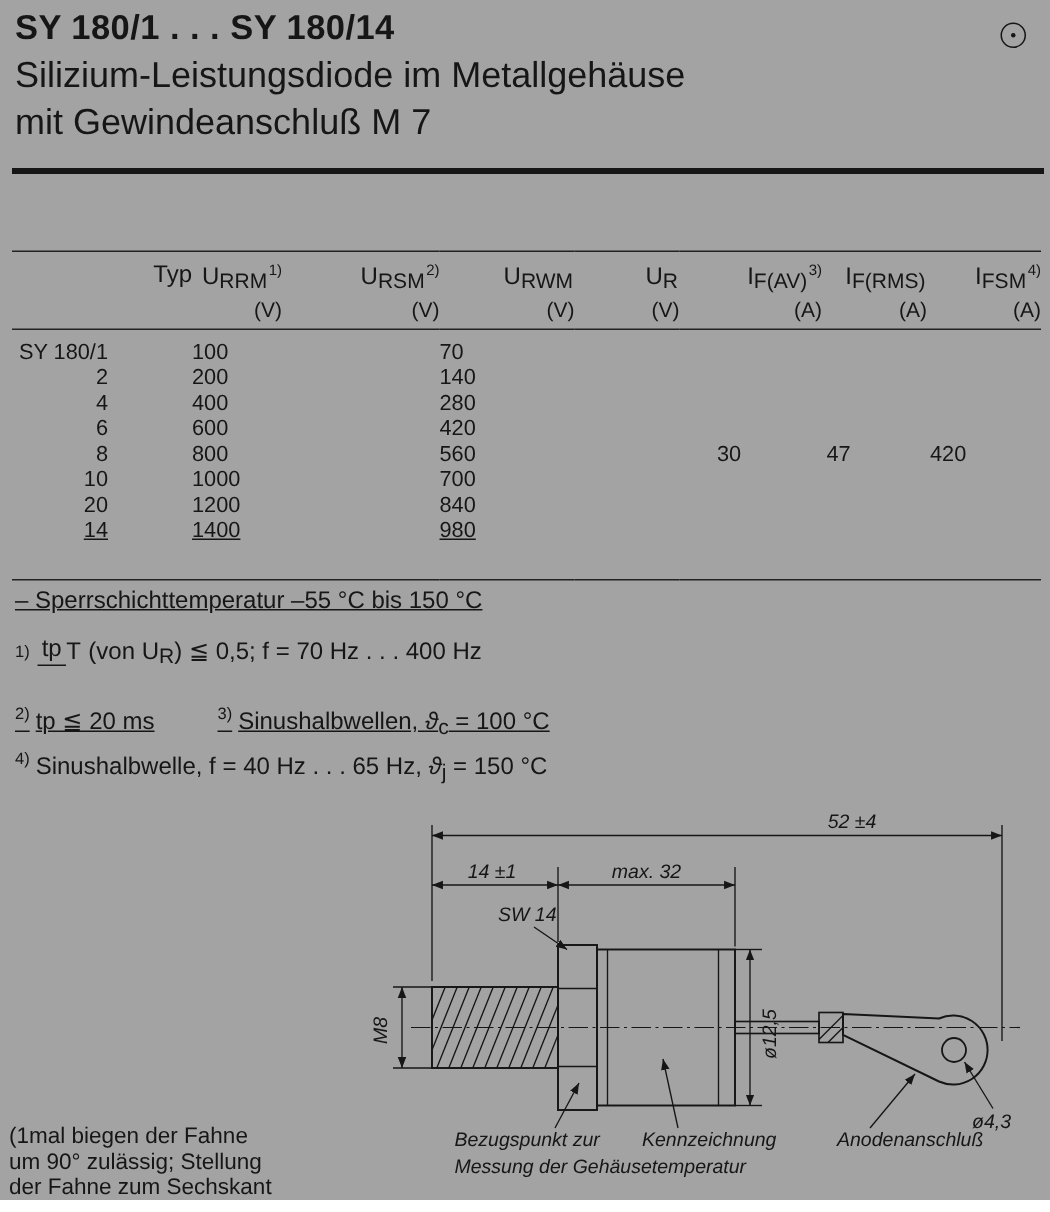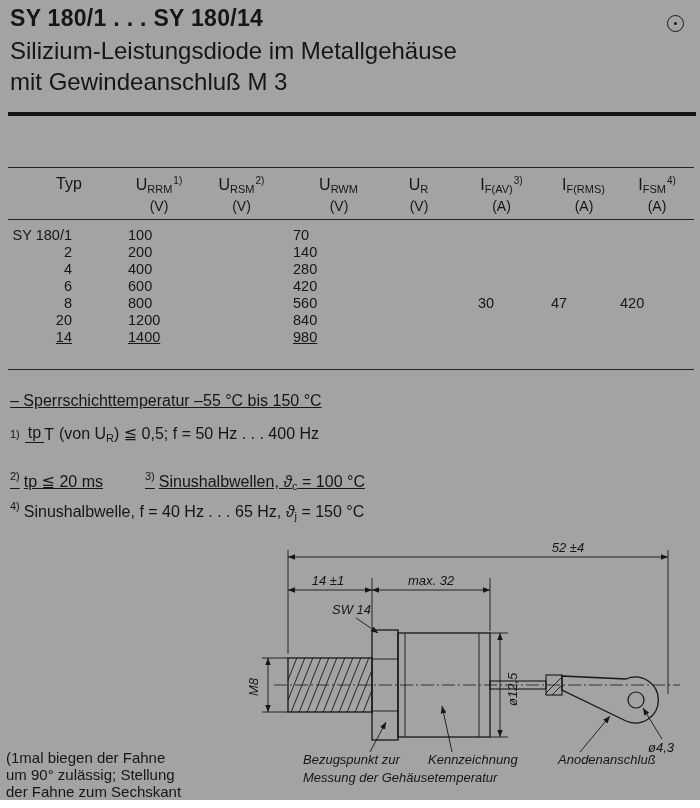--- a/index.html
+++ b/index.html
@@ -13,22 +13,22 @@
   .title{position:absolute;left:10px;top:5px;font-size:23px;font-weight:bold;letter-spacing:.3px;}
   .subtitle{position:absolute;left:10px;top:36px;font-size:24px;line-height:1.28;}
   .corner-mark{position:absolute;right:16px;top:15px;width:15px;height:15px;border:1.6px solid #161616;border-radius:50%;}
   .corner-mark i{position:absolute;left:50%;top:50%;width:3px;height:3px;margin:-1.5px 0 0 -1.5px;background:#161616;border-radius:50%;}
   .rule-thick{position:absolute;left:8px;top:112px;width:688px;height:4px;background:#161616;}
 
   
   .tblwrap{position:absolute;left:8px;top:167px;width:688px;}
   table{border-collapse:collapse;width:686px;border-top:1.4px solid #222;border-bottom:1.4px solid #222;}
   thead tr{border-bottom:1.4px solid #222;}
-  th{font-weight:normal;text-align:center;vertical-align:top;padding:7px 0 5px 2px;font-size:16px;}
-  .hsub{font-size:11px;vertical-align:-3px;}
+  th{font-weight:normal;text-align:right;vertical-align:top;padding:7px 0 5px 2px;font-size:16px;}
+  .hsub{font-size:14px;vertical-align:-3px;}
   .hsup{font-size:10px;vertical-align:6px;margin-left:1px;}
   .hunit{font-size:14px;margin-top:3px;}
   td{padding:0;font-size:14.5px;height:17px;}
   tbody tr:first-child td{padding-top:6px;}
   tbody tr:last-child td{padding-bottom:24px;text-decoration:underline;}
   td.typ{text-align:right;padding-right:56px;}
   td.vrep,td.vwork{text-align:left;}
   td.cav{padding-left:25px;}
   td.crms{padding-left:3px;}
   td.cfsm{padding-left:2px;}
@@ -52,21 +52,21 @@
 <body>
 
 <div class="page">
 
   <div class="title">SY 180/1 . . . SY 180/14</div>
   <div class="corner-mark">
       <i></i>
     </div>
   <div class="subtitle">
     <div>Silizium-Leistungsdiode im Metallgehäuse</div>
-    <div>mit Gewindeanschluß M 3</div>
+    <div>mit Gewindeanschluß M 7</div>
   </div>
   <div class="rule-thick"></div>
 
   <div class="tblwrap">
     <table>
       <colgroup>
         <col style="width:120px">
           <col style="width:60px">
           <col style="width:105px">
           <col style="width:90px">
@@ -122,20 +122,28 @@
           </tr>
         <tr>
             <td class="typ">8</td>
             <td class="vrep" colspan="2">800</td>
             <td class="vwork" colspan="2">560</td>
             <td class="cav">30</td>
             <td class="crms">47</td>
             <td class="cfsm">420</td>
           </tr>
         <tr>
+            <td class="typ">10</td>
+            <td class="vrep" colspan="2">1000</td>
+            <td class="vwork" colspan="2">700</td>
+            <td class="cav"></td>
+            <td class="crms"></td>
+            <td class="cfsm"></td>
+          </tr>
+        <tr>
             <td class="typ">20</td>
             <td class="vrep" colspan="2">1200</td>
             <td class="vwork" colspan="2">840</td>
             <td class="cav"></td>
             <td class="crms"></td>
             <td class="cfsm"></td>
           </tr>
         <tr>
             <td class="typ">14</td>
             <td class="vrep" colspan="2">1400</td>
@@ -149,21 +157,21 @@
   </div>
 
   <div class="note" style="top:392px;text-decoration:underline;">– Sperrschichttemperatur –55 °C bis 150 °C</div>
 
   <div class="note n1row" style="top:424px;">
     <sup class="mk">1)</sup>
     <span class="frac">
         <span class="fnum">tp</span>
         <span class="fden">T</span>
       </span>
-    <span><span>(von U</span><sub class="hsub">R</sub><span>) ≦ 0,5;  f = 50 Hz . . . 400 Hz</span></span>
+    <span><span>(von U</span><sub class="hsub">R</sub><span>) ≦ 0,5;  f = 70 Hz . . . 400 Hz</span></span>
   </div>
 
   <div class="note" style="top:470px;text-decoration:underline;">
     <sup class="mk">2)</sup><span>tp ≦ 20 ms</span><span class="gap3"></span><sup class="mk">3)</sup><span>Sinushalbwellen, </span><span class="theta">ϑ</span><sub class="hsub">c</sub><span> = 100 °C</span>
   </div>
 
   <div class="note" style="top:500px;">
     <sup class="mk">4)</sup><span>Sinushalbwelle, f = 40 Hz . . . 65 Hz, </span><span class="theta">ϑ</span><sub class="hsub">j</sub><span> = 150 °C</span>
   </div>
 

